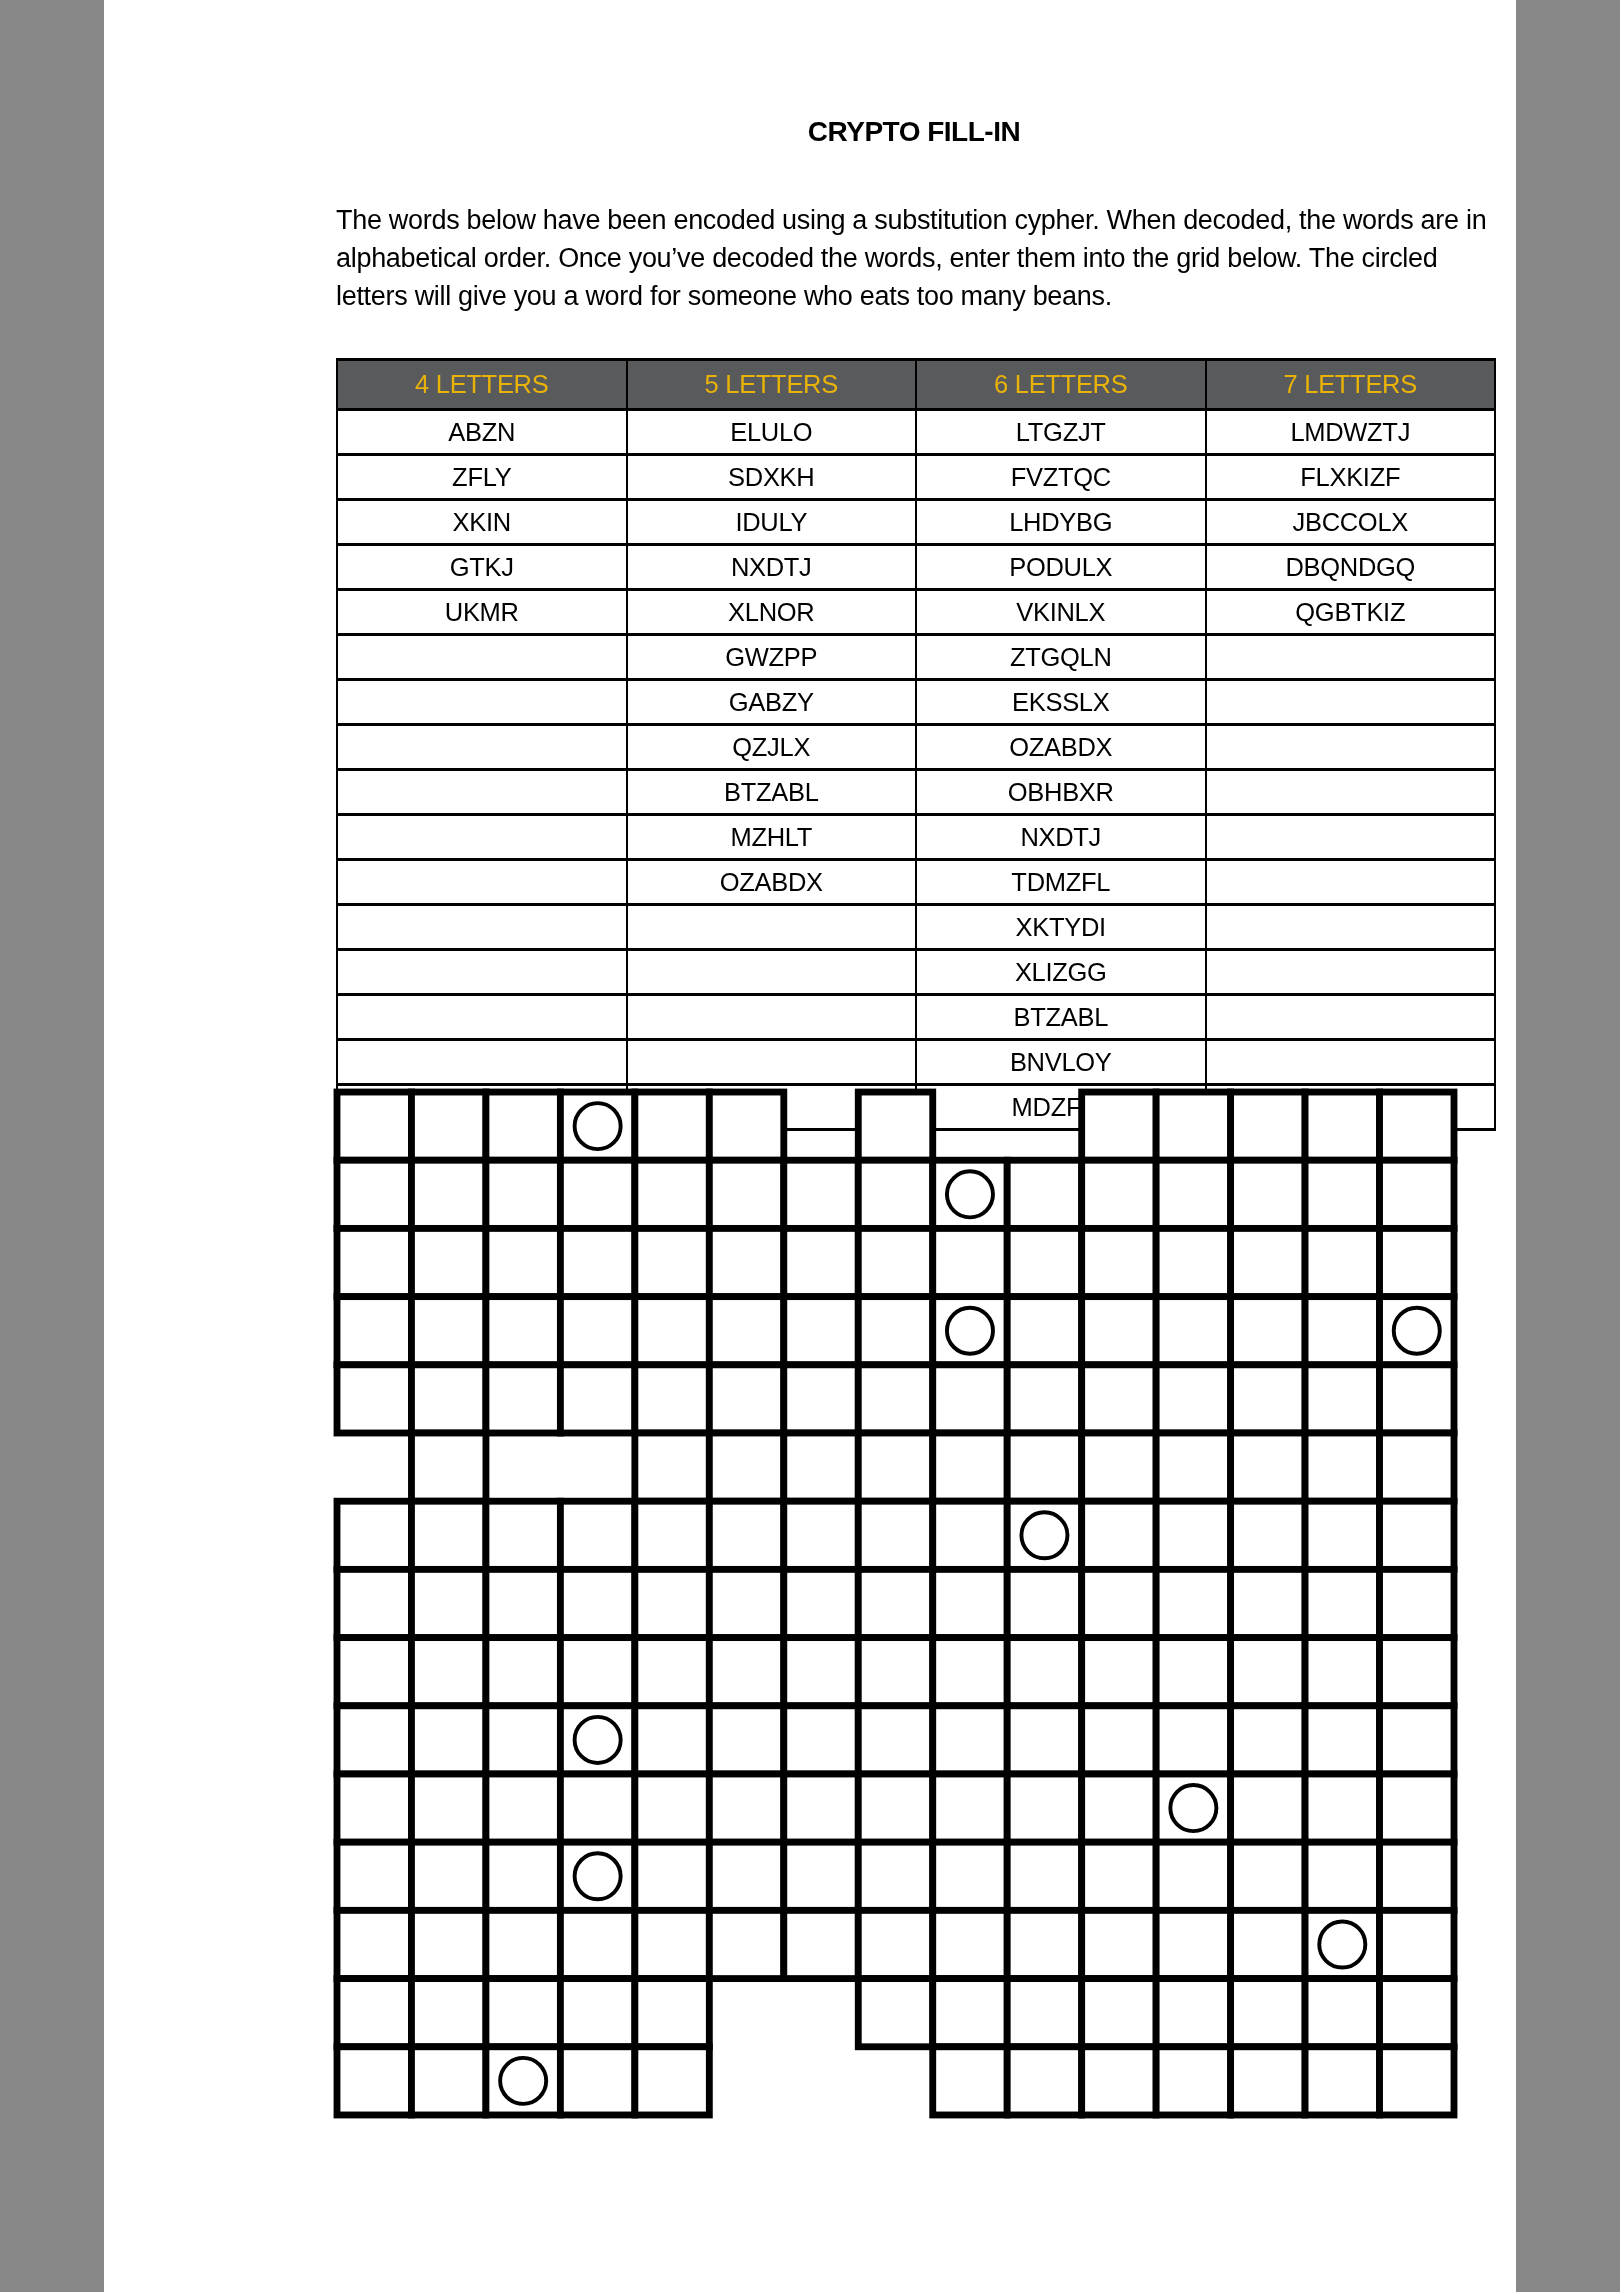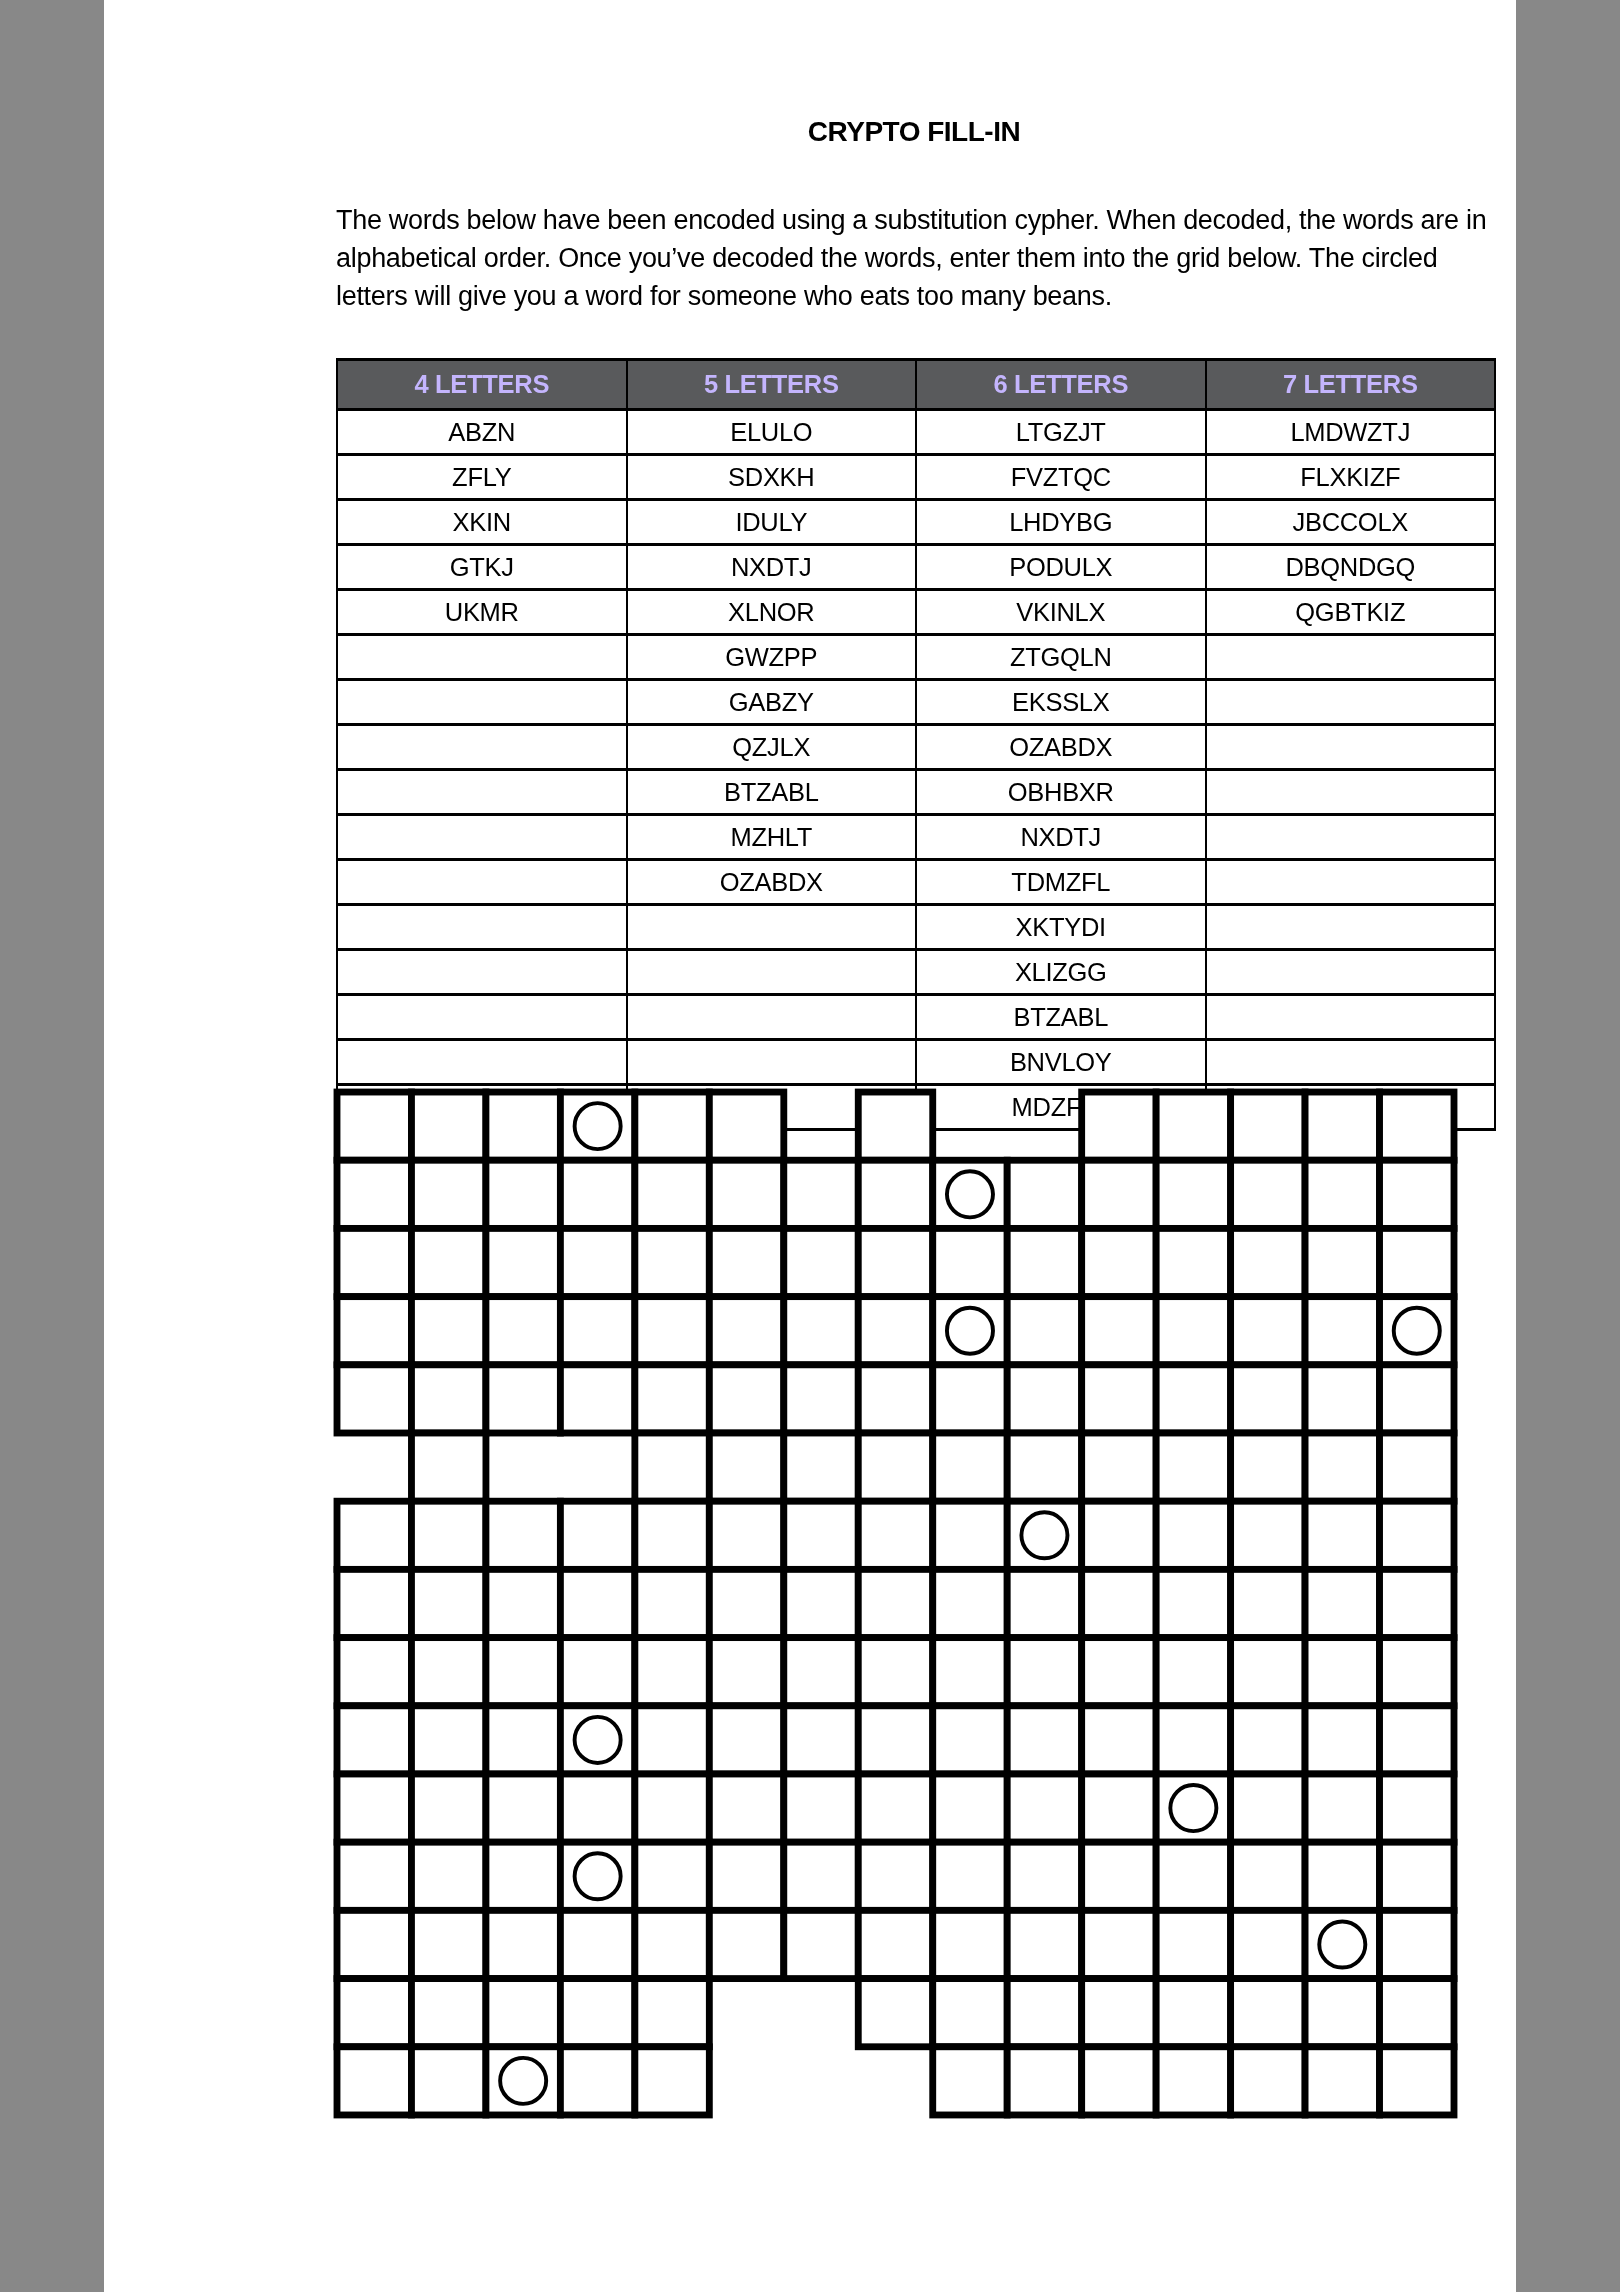--- a/index.html
+++ b/index.html
@@ -28,22 +28,22 @@
   }
   table.words{
     position:absolute;
     left:232px;top:358px;
     width:1160px;
     border-collapse:collapse;
     table-layout:fixed;
   }
   table.words th{
     background:#595a5c;
-    color:#c4b5fd;
-    font-size:25.5px;font-weight:700;
+    color:#eab308;
+    font-size:25.5px;font-weight:400;
     height:45px;
     border:2px solid #000;
     border-top:3.9px solid #000;
     border-bottom:3.9px solid #000;
     letter-spacing:-0.3px;
   }
   table.words td{
     height:40px;
     text-align:center;
     vertical-align:middle;

